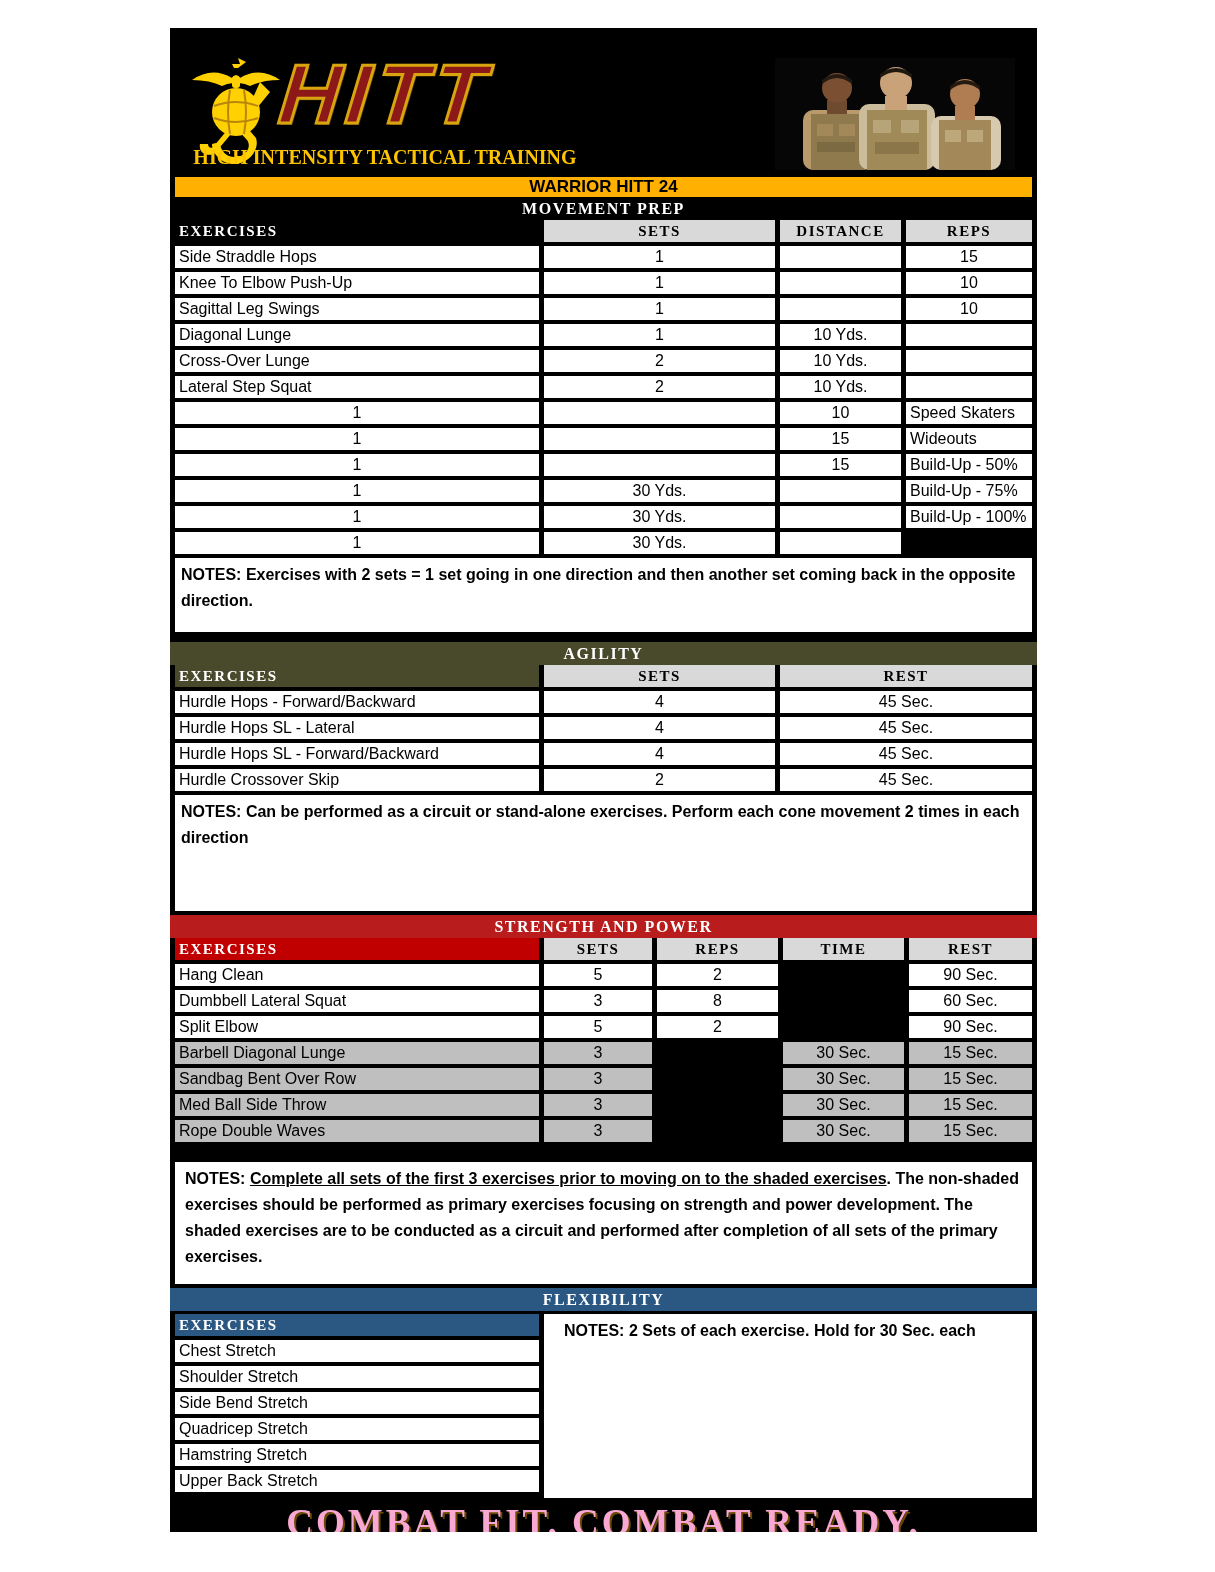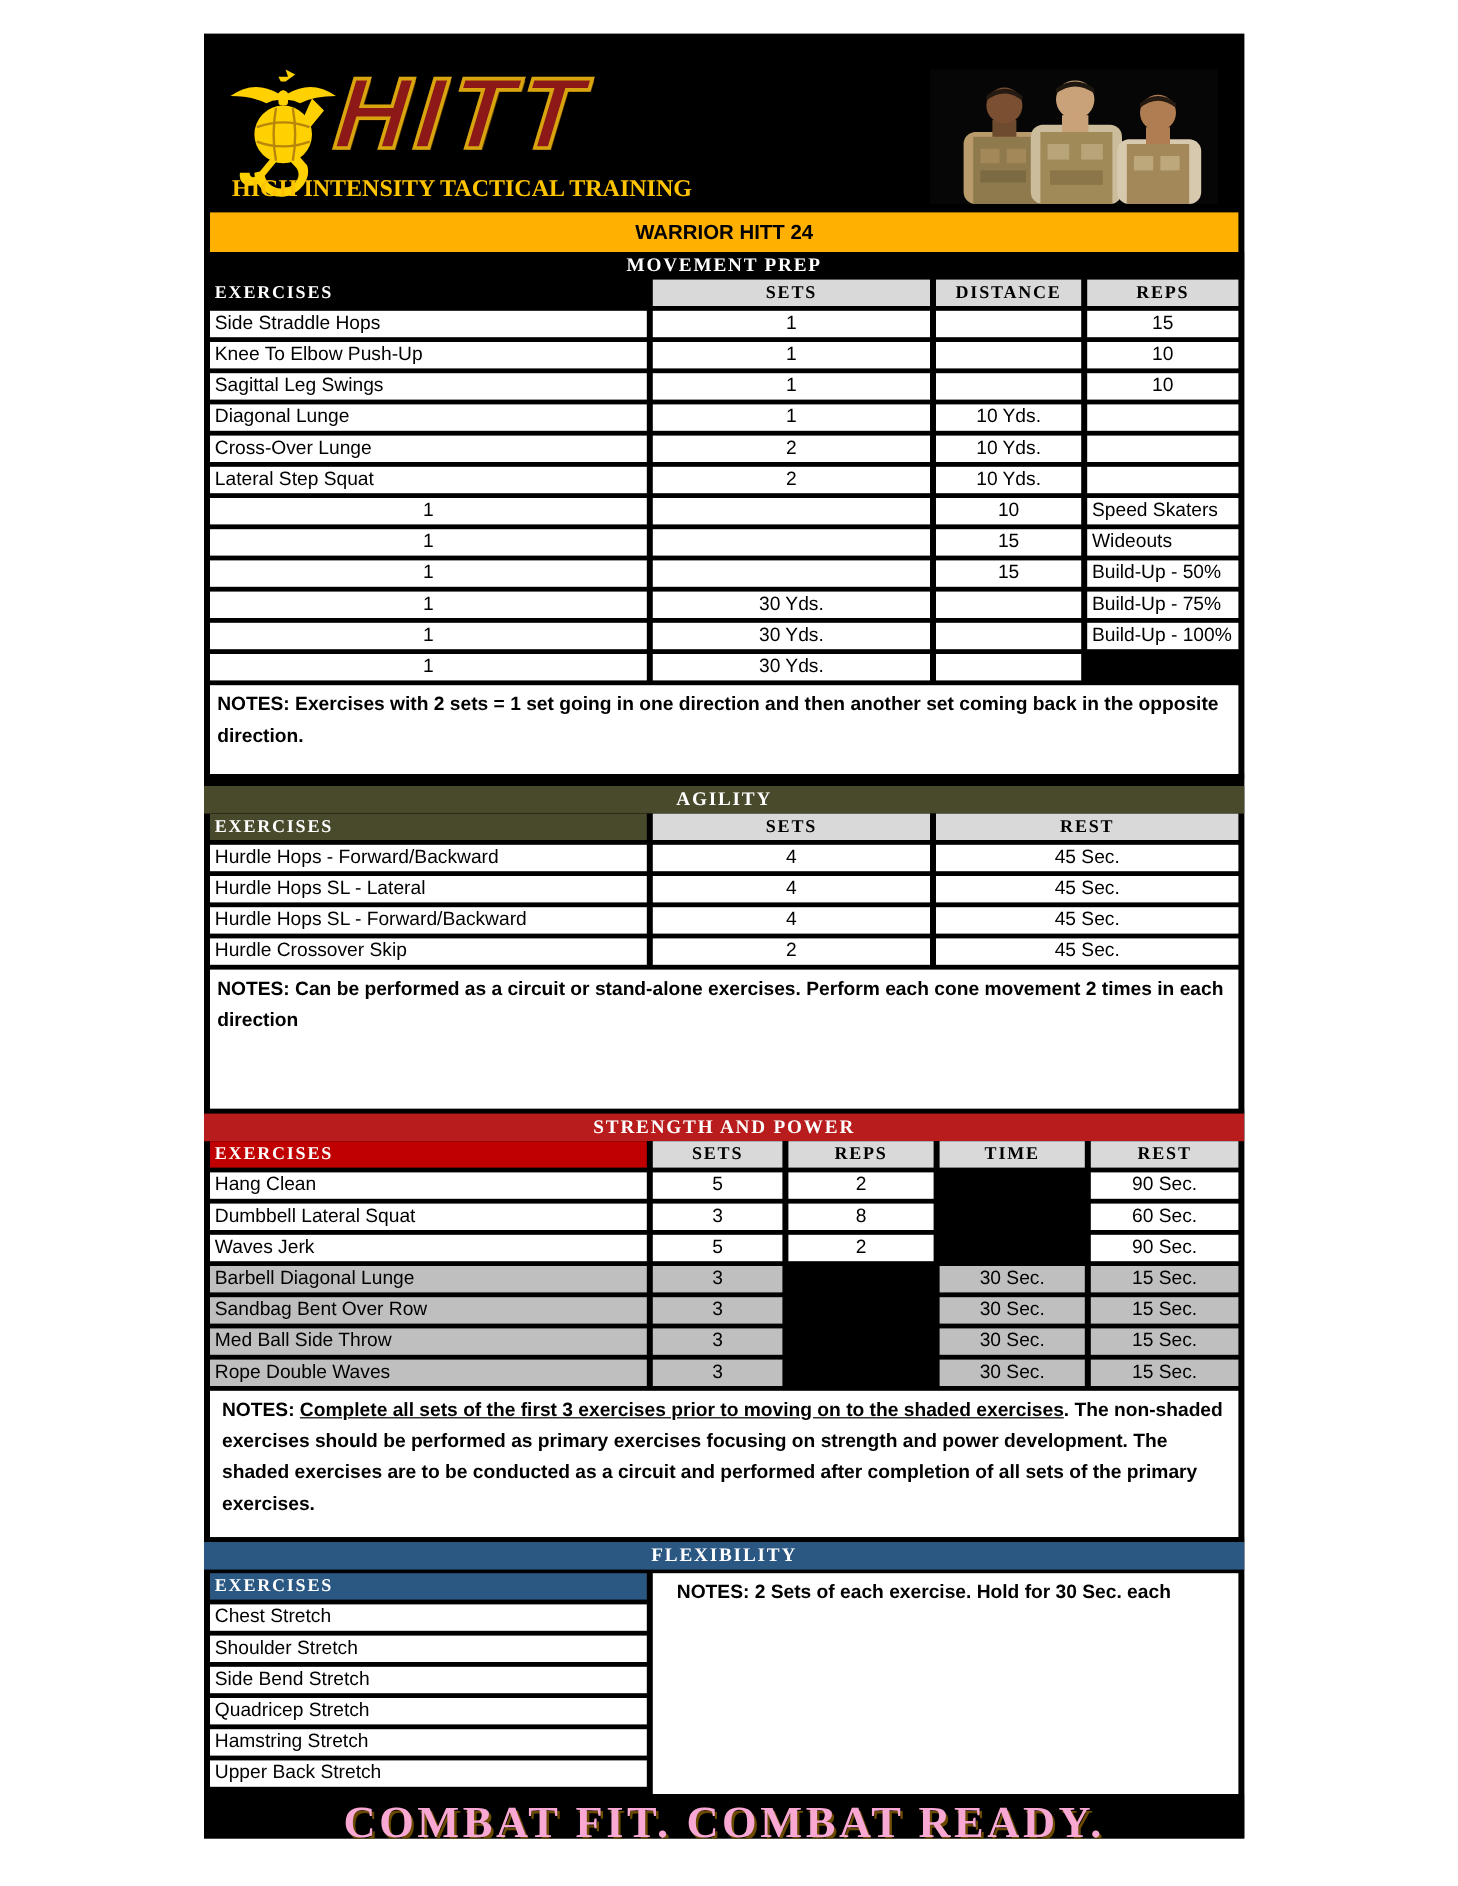--- a/index.html
+++ b/index.html
@@ -27,21 +27,21 @@
   }
   .hitt-sub{
     position:absolute;left:20px;top:118px;width:390px;text-align:center;
     font-family:"Liberation Serif", serif;font-weight:700;
     font-size:20px;color:#FFC400;letter-spacing:0px;white-space:nowrap;
   }
   .photo{position:absolute;right:22px;top:30px;width:240px;height:112px;background:#050505;}
 
   
   .yellow-bar{
-    height:33px;background:#FFB000;display:flex;align-items:center;justify-content:center;
+    height:20px;background:#FFB000;display:flex;align-items:center;justify-content:center;
     font-size:17px;font-weight:700;color:#000;
   }
   .black-gap{height:4px;background:#000;}
   .section-bar{
     height:23px;display:flex;align-items:center;justify-content:center;
     color:#fff;font-size:16px;
   }
   .bar-prep{background:#000;}
   .bar-agility{background:#494A2C;}
   .bar-strength{background:#b91c1c;}
@@ -69,21 +69,21 @@
   .cell-shaded{background:#BFBFBF;}
   .cell-black{background:#000;}
 
   .notes{
     background:#fff;color:#000;font-weight:700;font-size:16px;
     padding:4px 6px;line-height:1.62;
   }
   .notes .u{text-decoration:underline;}
   .notes-mp{height:66px;margin-top:4px;}
   .notes-ag{height:108px;margin-top:4px;}
-  .notes-sp{height:114px;margin-top:4px;padding-left:10px;}
+  .notes-sp{height:114px;margin-top:20px;padding-left:10px;}
 
   
   .flex-body{display:grid;grid-template-columns:364px 488px;gap:0 5px;margin-top:3px;}
   .flex-left{display:grid;grid-auto-rows:22px;gap:4px;align-content:start;}
   .flex-notes{background:#fff;height:176px;padding-left:20px;}
 
   
   .footer{
     height:48px;display:flex;align-items:center;justify-content:center;
     background:#000;
@@ -287,21 +287,21 @@
       <div class="cell">2</div>
       <div class="cell cell-black"></div>
       <div class="cell">90 Sec.</div>
 
       <div class="cell cell-ex">Dumbbell Lateral Squat</div>
       <div class="cell">3</div>
       <div class="cell">8</div>
       <div class="cell cell-black"></div>
       <div class="cell">60 Sec.</div>
 
-      <div class="cell cell-ex">Waves Jerk</div>
+      <div class="cell cell-ex">Split Elbow</div>
       <div class="cell">5</div>
       <div class="cell">2</div>
       <div class="cell cell-black"></div>
       <div class="cell">90 Sec.</div>
 
       <div class="cell cell-ex cell-shaded">Barbell Diagonal Lunge</div>
       <div class="cell cell-shaded">3</div>
       <div class="cell cell-black"></div>
       <div class="cell cell-shaded">30 Sec.</div>
       <div class="cell cell-shaded">15 Sec.</div>

